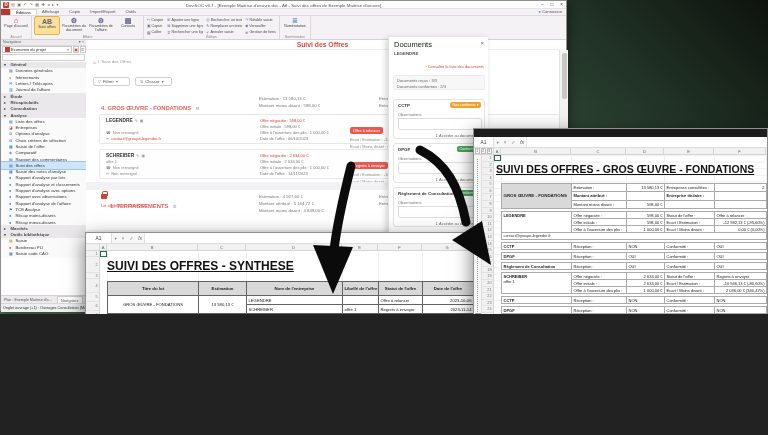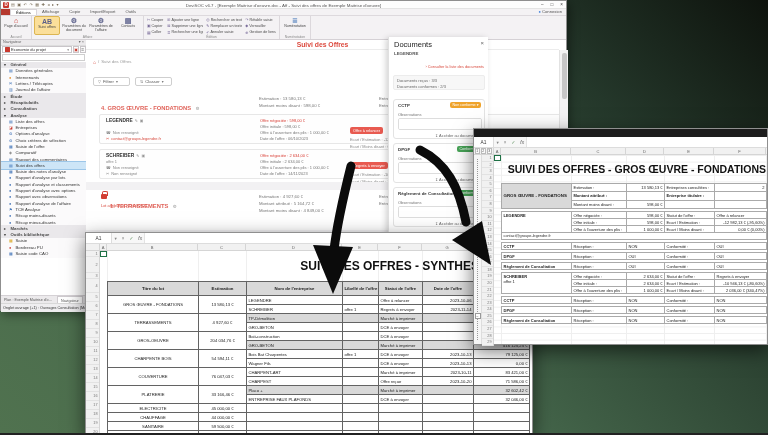--- a/index.html
+++ b/index.html
@@ -1,17 +1,17 @@
 <!DOCTYPE html>
 <html><head>
 <meta charset="utf-8">
 <style>
 *{box-sizing:border-box;margin:0;padding:0}
 html,body{background:#222}
-.canvas{position:relative;width:768px;height:433px;overflow:hidden;font-family:"Liberation Sans",sans-serif;
+.canvas{position:relative;width:768px;height:314px;overflow:hidden;font-family:"Liberation Sans",sans-serif;
 background:linear-gradient(225deg,#0e130d 0%,#24372a 22%,#44654a 55%,#50724f 100%)}
 .abs{position:absolute}
 .nw{white-space:nowrap;overflow:hidden}
 
 .appwin{left:0;top:0;width:567px;height:311px;background:#fff;border:0.8px solid #8f8f8f;z-index:10;box-shadow:2px 3px 10px rgba(0,0,0,.45)}
 .titlebar{left:0;top:0;width:100%;height:8px;background:#fdfdfd;border-bottom:0.5px solid #e4e4e4}
 .appicon{left:2px;top:1px;width:6px;height:6px;background:#c8382f;border-radius:1px;color:#fff;font-size:4.5px;font-weight:bold;text-align:center;line-height:6px}
 .qat{left:10px;top:1px;height:6px;display:flex;gap:2.5px;align-items:center}
 .qat span{font-size:4px;color:#7b6f5a;line-height:6px}
 .wtitle{left:0;top:1.5px;width:100%;text-align:center;font-size:4.4px;color:#555}
@@ -108,21 +108,21 @@
 .corner{height:100%;border-right:0.5px solid #d5d5d5;background:#f1f1f1;flex:none}
 .chh{display:contents}
 .ch{height:100%;border-right:0.5px solid #d5d5d5;font-size:4.1px;color:#666;text-align:center;line-height:7px;flex:none}
 .rnums{display:flex;flex-direction:column;background:#f1f1f1;border-right:0.5px solid #d5d5d5;overflow:hidden}
 .rn{font-size:3.8px;color:#777;text-align:right;padding-right:1.5px;flex:none;border-bottom:0.5px solid #e2e2e2}
 .gridarea{background:#fff}
 .glines{background-image:linear-gradient(#efefef 0.5px,transparent 0.5px);background-size:100% 9px}
 .glines2{background-image:linear-gradient(#efefef 0.5px,transparent 0.5px);background-size:100% 6.6px}
 .vline{top:0;bottom:0;width:0.5px;background:#efefef}
 .a1{border:1.2px solid #1e7145;background:#fff}
-.stitle{text-align:right;font-weight:bold;color:#111;font-family:"Liberation Sans",sans-serif}
+.stitle{text-align:left;font-weight:bold;color:#111;text-decoration:underline;font-family:"Liberation Sans",sans-serif}
 .ptable{border-collapse:collapse;table-layout:fixed;background:#fff}
 .ptable td{border:0.6px solid #636363;font-size:4.2px;color:#222;padding:0.5px 1.5px;overflow:hidden;white-space:nowrap;height:9px}
 .ptable .hd td{background:#d9d9d9;font-weight:bold;text-align:center;height:14px;font-size:4.3px}
 .ptable tr.g td:not(.m){background:#d9d9d9}.rgt{text-align:right}.red{color:#e02b20}
 .ptable .m{text-align:center}
 .ltable{border-collapse:collapse;table-layout:fixed;background:#fff}
 .ltable td{font-size:4px;color:#222;padding:0.5px 1.5px;overflow:hidden;white-space:nowrap;height:7px;border:0.4px solid #aaa}
 .ltable tbody.box{border:0.9px solid #555}
 .ltable tbody.sp td{border:none;height:3px;padding:0}
 .ltable .gcell{background:#d9d9d9;font-weight:bold;font-size:4.4px;white-space:normal;line-height:1.15}

